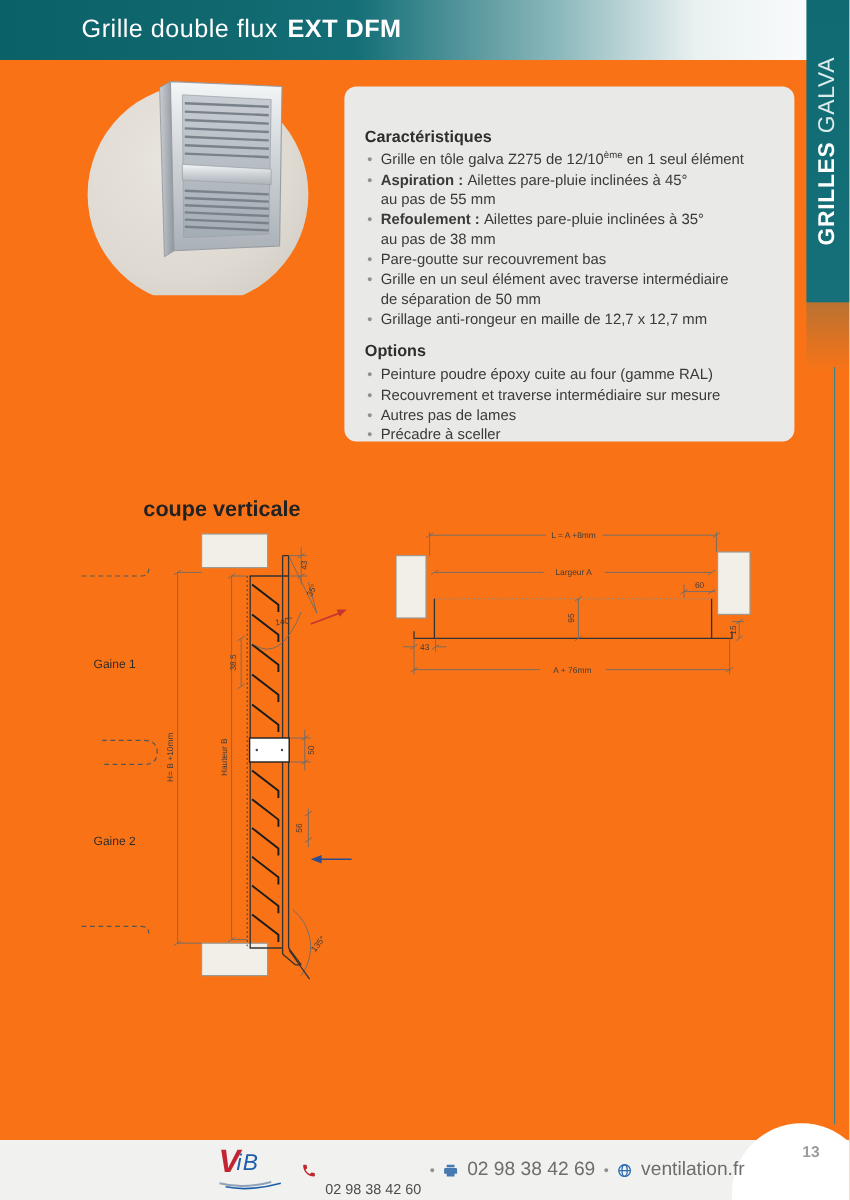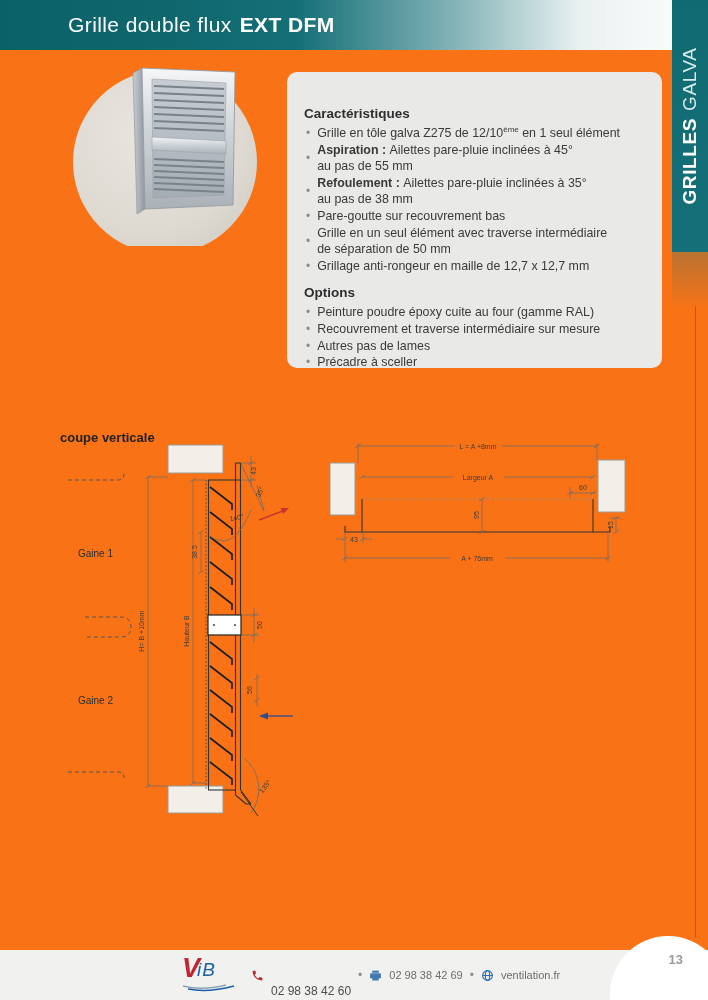--- a/index.html
+++ b/index.html
@@ -27,42 +27,42 @@
   .side-fade{position:absolute;top:252px;right:0;width:36px;height:58px;
     background:linear-gradient(180deg,rgba(21,112,122,.28),rgba(21,112,122,0));}
   .right-line{position:absolute;top:306px;right:12px;width:1.5px;height:631px;background:#3a858c;}
 
   
   .specbox{position:absolute;left:287px;top:72px;width:375px;height:296px;box-sizing:border-box;
     background:#e9e9e7;border-radius:10px;padding:34px 14px 14px 17px;}
   .specbox h3{margin:0 0 4px 0;font-size:13.5px;font-weight:700;color:#2e2e2e;}
   .specbox h3.opt{margin-top:11px;}
   .specbox ul{margin:0;padding:0;list-style:none;}
-  .specbox li{display:flex;font-size:12.4px;line-height:16.6px;color:#3a3a3a;align-items:center;}
+  .specbox li{display:flex;font-size:12.4px;line-height:16.6px;color:#3a3a3a;}
   .specbox li::before{content:"\2022";color:#8f8f8d;margin:0 7px 0 2px;font-size:12px;}
   .specbox li b{font-weight:700;}
   .specbox sup{font-size:8px;line-height:0;}
 
   
-  .sec-title{position:absolute;top:414px;font-size:13px;font-weight:700;color:#222;text-align:left;margin-top:16px;}
+  .sec-title{position:absolute;top:414px;font-size:18px;font-weight:700;color:#222;text-align:center;}
   svg text{font-family:"Liberation Sans",sans-serif;}
   .dim{font-size:7px;fill:#3c3c3c;}
   .lab{font-size:10px;fill:#2c2c2c;}
 
   
   .footer{position:absolute;left:0;top:950px;width:708px;height:50px;background:#f1f1ef;}
   .foot-circle{position:absolute;right:-18px;top:-14px;width:116px;height:116px;border-radius:50%;background:#ffffff;}
   .page-num{position:absolute;right:25px;top:2px;font-size:13px;font-weight:700;color:#9b9b9b;}
   .foot-row{position:absolute;left:182px;top:0;height:50px;display:flex;align-items:center;gap:7px;}
   .logo{position:relative;width:54px;height:40px;margin-right:8px;}
   .lv{position:absolute;left:0;top:-2px;color:#c22531;font-style:italic;font-weight:700;font-size:27px;}
   .lib{position:absolute;left:15px;top:4px;color:#1d5fa8;font-style:italic;font-weight:400;font-size:19px;letter-spacing:1px;}
   .swoosh{position:absolute;left:0;top:27px;}
   .f-strong{font-size:12px;font-weight:400;color:#4c4c4c;margin-top:32px;}
-  .f-mid{font-size:11px;color:#6d6d6d;}
+  .f-mid{font-size:16px;color:#6d6d6d;}
   .f-dot{color:#909090;font-size:12px;}
   .ficon{display:inline-block;vertical-align:middle;}
 </style>
 </head>
 <body>
 
 <div class="page">
 
   <div class="header">
     <div class="title">

